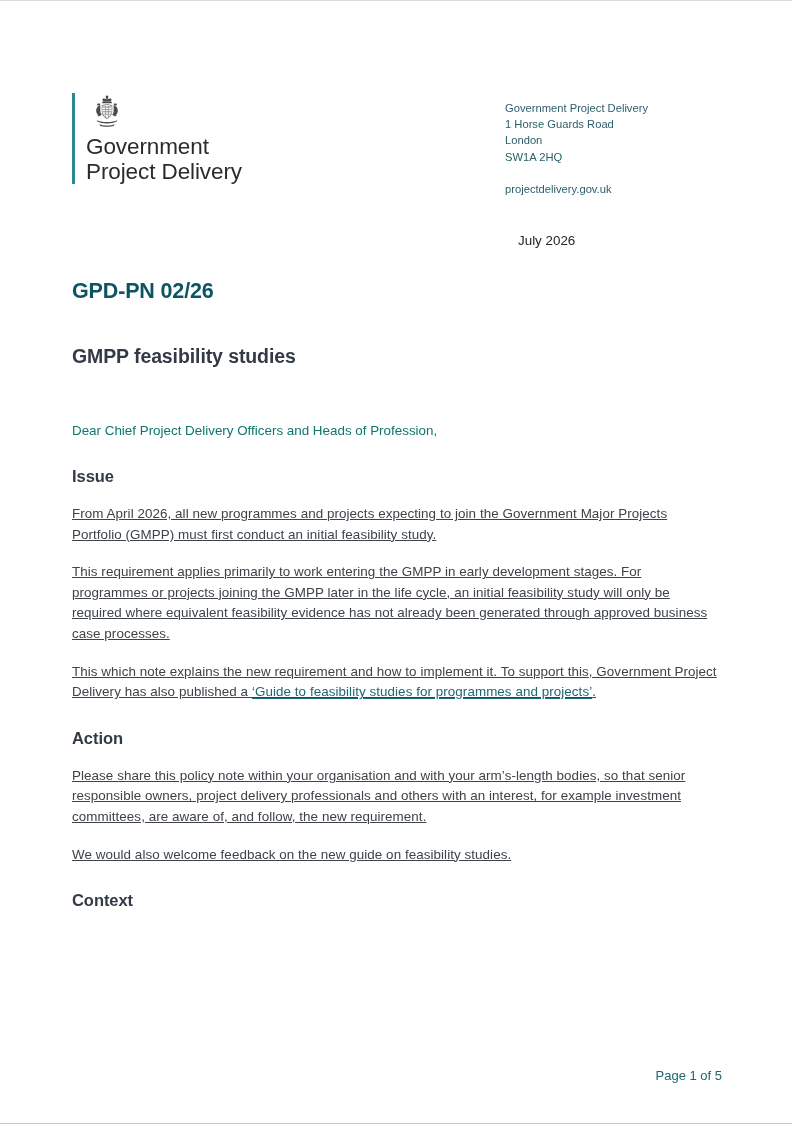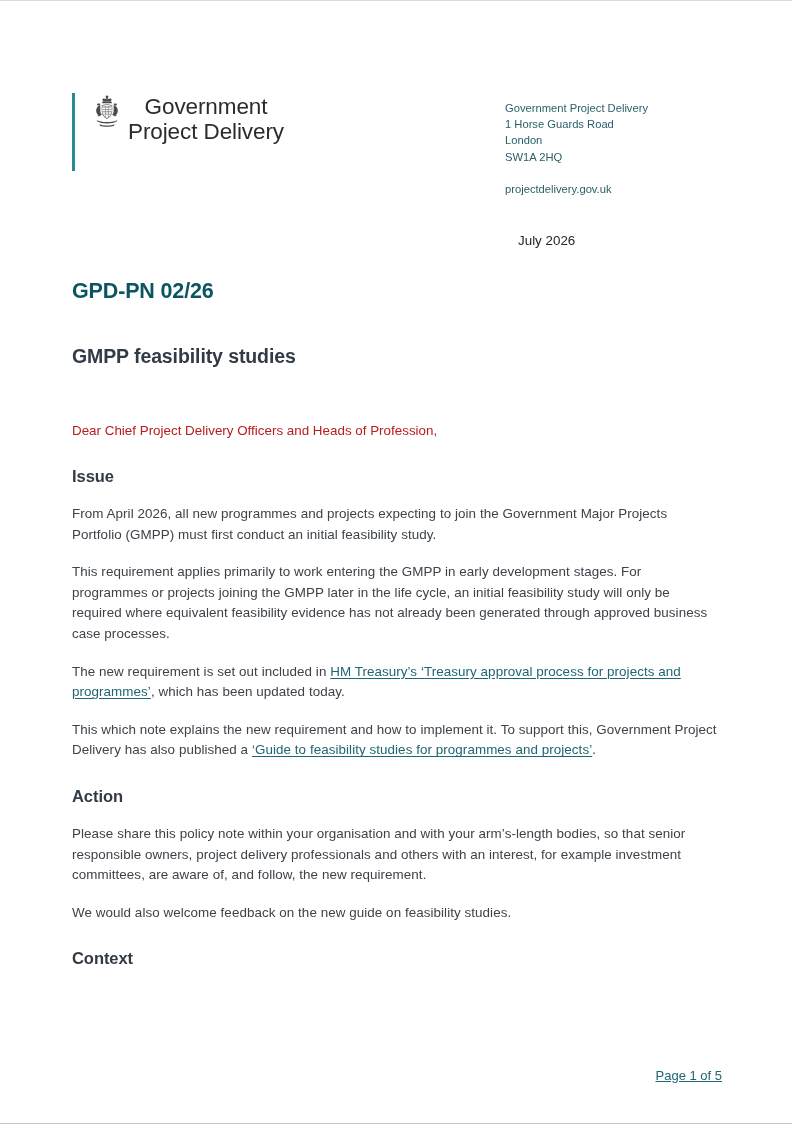--- a/index.html
+++ b/index.html
@@ -43,23 +43,22 @@
   .brand-rule {
     width: 3px;
     align-self: stretch;
     min-height: 78px;
     background: #288a92;
     margin-right: 11px;
     flex: 0 0 auto;
   }
   .brand-body {
     display: flex;
-    flex-direction: row;
+    flex-direction: column;
     padding-top: 1px;
-    text-align: center;
   }
   .crest {
     width: 42px;
     height: 36px;
     display: block;
     margin-bottom: 4px;
   }
   .brand-name {
     font-size: 22.5px;
     line-height: 25px;
@@ -116,57 +115,57 @@
     font-size: 19.5px;
     font-weight: 700;
     color: #323a45;
     letter-spacing: -0.1px;
     line-height: 26px;
     margin: 38px 0 0 0;
   }
 
   .salutation {
     font-size: 13.4px;
-    color: #b91c1c;
+    color: #0f766e;
     line-height: 20px;
     margin: 52px 0 0 0;
   }
 
   h2.section {
     font-size: 16.5px;
     font-weight: 700;
     color: #323a45;
     letter-spacing: -0.05px;
     line-height: 22px;
     margin: 24px 0 0 0;
   }
 
   p.para {
     font-size: 13.4px;
     color: #3d4349;
     line-height: 20.6px;
     margin: 17px 0 0 0;
     letter-spacing: 0.005em;
+    text-decoration: underline;
   }
 
   a.doclink {
     color: #1d6673;
     text-decoration: underline;
     text-underline-offset: 1.5px;
   }
 
   
   .footer {
     position: absolute;
     bottom: 38px;
     right: 70px;
     font-size: 13px;
     color: #1d6673;
     line-height: 18px;
-    text-decoration: underline;
   }
 </style>
 </head>
 <body>
 
 <div class="page">
 
   <div class="header">
 
     <div class="brand">
@@ -219,21 +218,20 @@
     <h1 class="doc-title">GMPP feasibility studies</h1>
 
     <p class="salutation">Dear Chief Project Delivery Officers and Heads of Profession,</p>
 
     <h2 class="section">Issue</h2>
 
     <p class="para">From April 2026, all new programmes and projects expecting to join the Government Major Projects Portfolio (GMPP) must first conduct an initial feasibility study.</p>
 
     <p class="para">This requirement applies primarily to work entering the GMPP in early development stages. For programmes or projects joining the GMPP later in the life cycle, an initial feasibility study will only be required where equivalent feasibility evidence has not already been generated through approved business case processes.</p>
 
-    <p class="para"><span>The new requirement is set out included in </span><a class="doclink" href="#">HM Treasury’s ‘Treasury approval process for projects and programmes’</a><span>, which has been updated today.</span></p>
 
     <p class="para"><span>This which note explains the new requirement and how to implement it. To support this, Government Project Delivery has also published a </span><a class="doclink" href="#">‘Guide to feasibility studies for programmes and projects’</a><span>.</span></p>
 
     <h2 class="section">Action</h2>
 
     <p class="para">Please share this policy note within your organisation and with your arm’s-length bodies, so that senior responsible owners, project delivery professionals and others with an interest, for example investment committees, are aware of, and follow, the new requirement.</p>
 
     <p class="para">We would also welcome feedback on the new guide on feasibility studies.</p>
 
     <h2 class="section">Context</h2>

